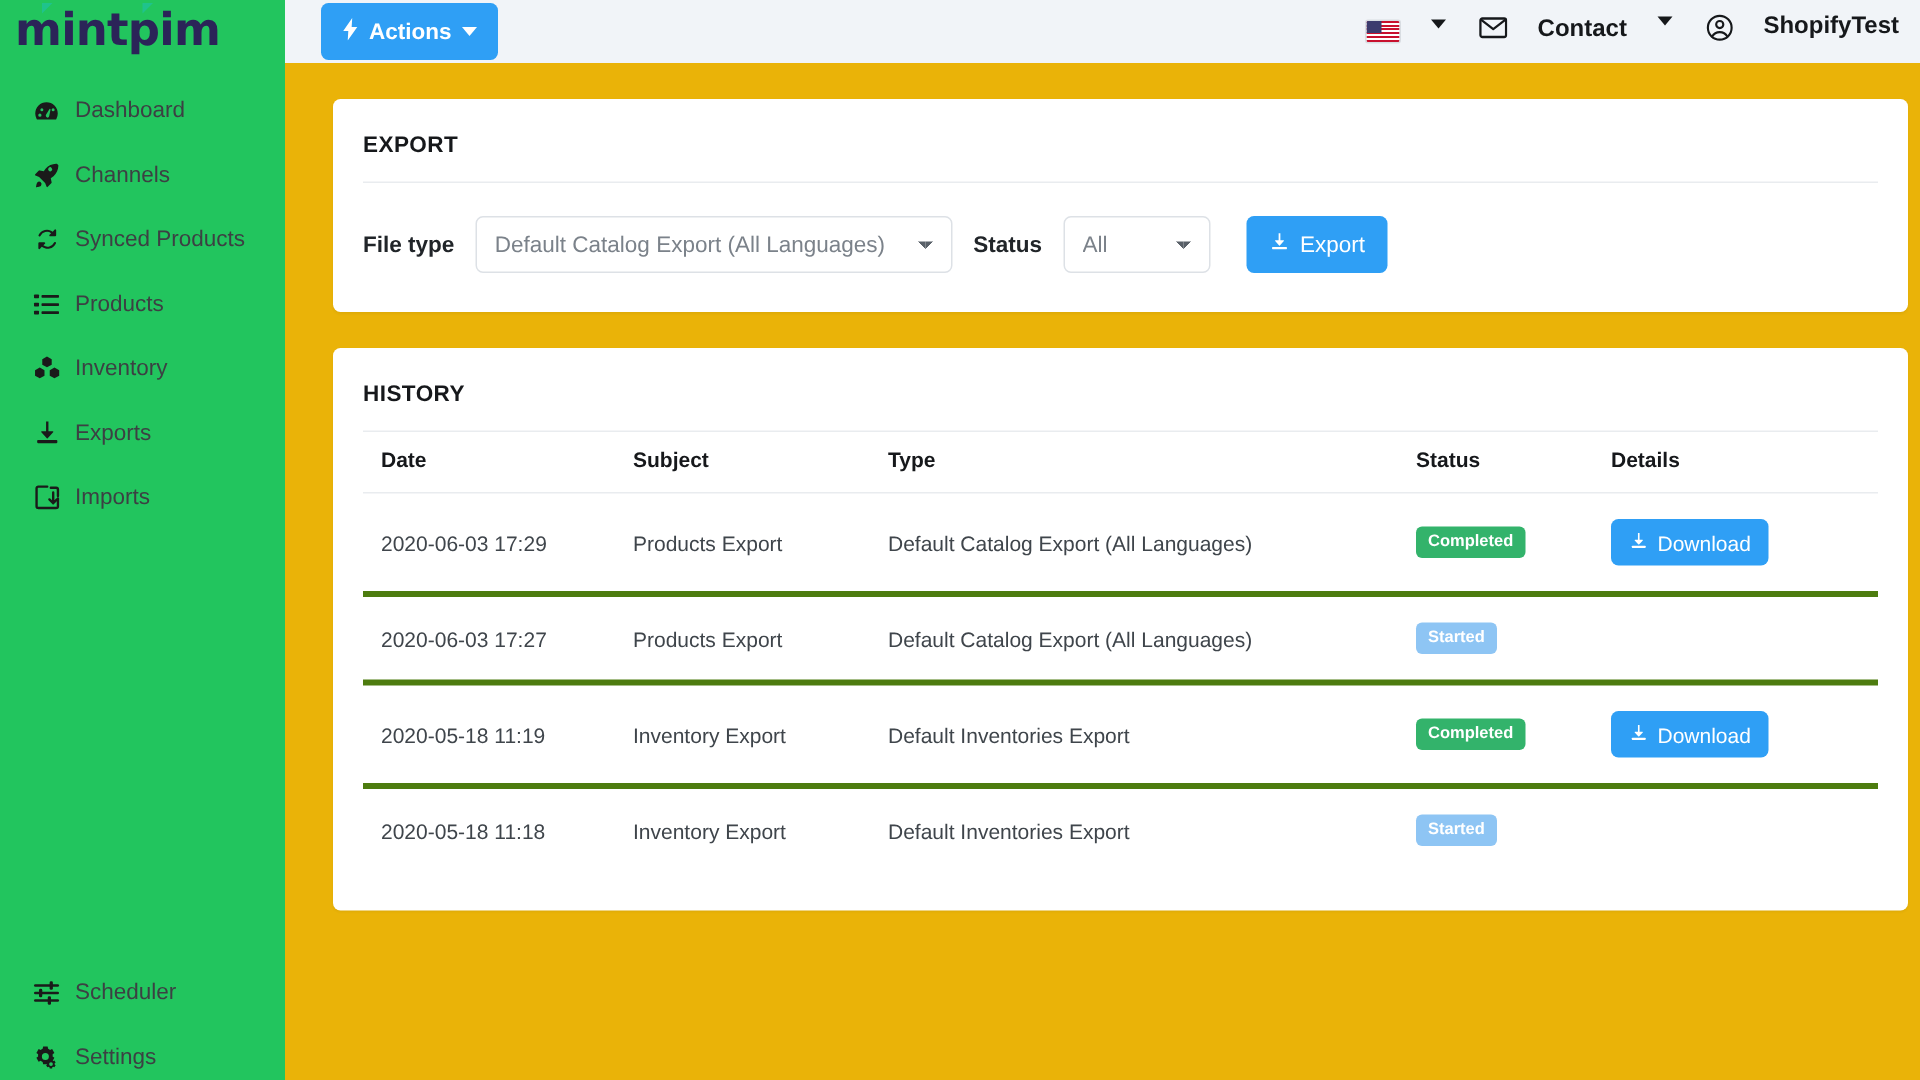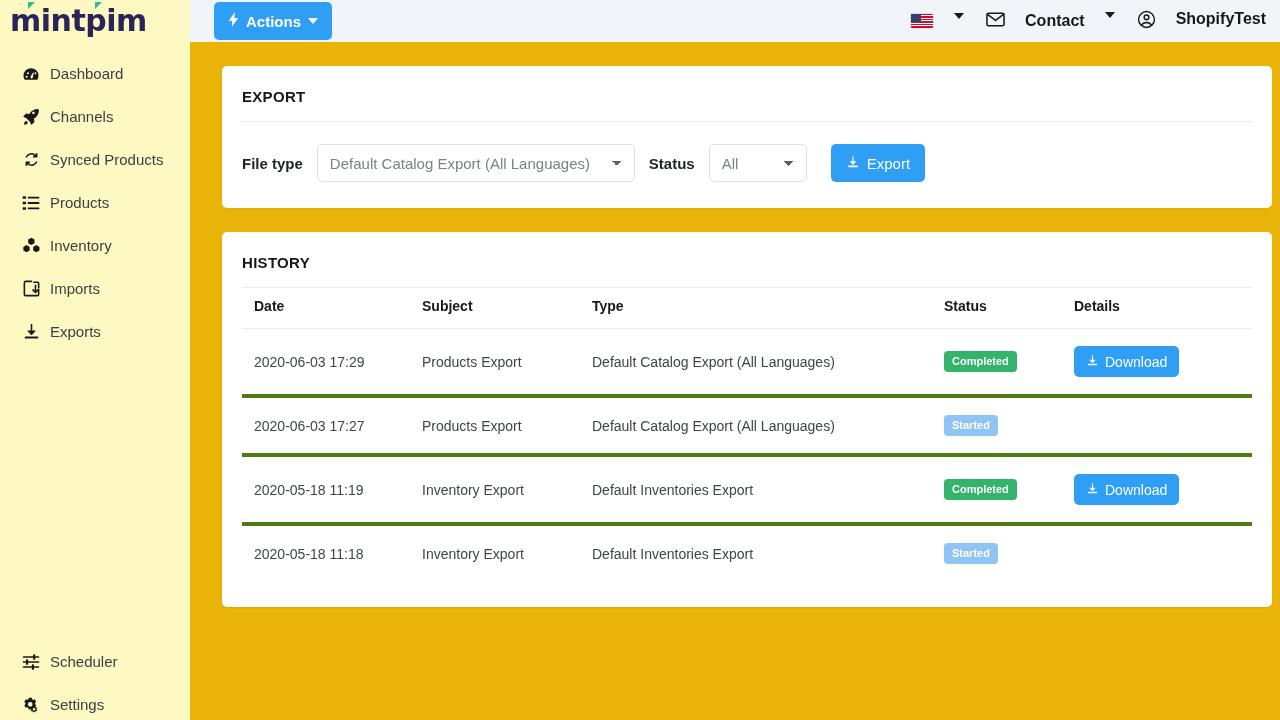--- a/index.html
+++ b/index.html
@@ -21,21 +21,21 @@
   .app {
     display: flex;
     width: 1280px;
     height: 720px;
   }
 
   
   .sidebar {
     width: 190px;
     flex: 0 0 190px;
-    background: #fef9c3;
+    background: #22c55e;
     height: 720px;
     position: relative;
     display: flex;
     flex-direction: column;
   }
 
   .logo {
     height: 42px;
     display: flex;
     align-items: center;
@@ -374,37 +374,37 @@
         <span class="nav-icon">
           <svg width="21" height="21" viewBox="0 0 24 24" fill="currentColor">
             <path d="M11.8 3.1 8.2 5.2v4.1l3.6 2 3.6-2V5.2zM6.3 11.5 2.7 13.6v4.1l3.6 2 3.6-2v-4.1zM17.5 11.5l-3.6 2.1v4.1l3.6 2 3.6-2v-4.1z"></path>
           </svg>
         </span>
         <span class="nav-label">Inventory</span>
       </a>
 
       <a class="nav-item">
         <span class="nav-icon">
+          <svg width="19" height="19" viewBox="0 0 24 24" fill="currentColor">
+            <path d="M11 2.5h2v8.2h3.6a.5.5 0 0 1 .37.84l-4.6 5a.5.5 0 0 1-.74 0l-4.6-5a.5.5 0 0 1 .37-.84H11z"></path>
+            <rect x="3.5" y="18.2" width="17" height="2.6" rx="0.7"></rect>
+          </svg>
+        </span>
+        <span class="nav-label">Exports</span>
+      </a>
+
+      <a class="nav-item">
+        <span class="nav-icon">
           <svg width="19" height="19" viewBox="0 0 24 24" fill="none" stroke="currentColor" stroke-width="2">
             <path d="M12 3H4.5A1.5 1.5 0 0 0 3 4.5v15A1.5 1.5 0 0 0 4.5 21h15a1.5 1.5 0 0 0 1.5-1.5V13" stroke-linecap="round"></path>
             <path d="M15 4h4.5A1.5 1.5 0 0 1 21 5.5V11" stroke-linecap="round"></path>
             <path d="M17 8v9m0 0-3.2-3.2M17 17l3.2-3.2" stroke-linecap="round" stroke-linejoin="round"></path>
           </svg>
         </span>
         <span class="nav-label">Imports</span>
-      </a>
-
-      <a class="nav-item">
-        <span class="nav-icon">
-          <svg width="19" height="19" viewBox="0 0 24 24" fill="currentColor">
-            <path d="M11 2.5h2v8.2h3.6a.5.5 0 0 1 .37.84l-4.6 5a.5.5 0 0 1-.74 0l-4.6-5a.5.5 0 0 1 .37-.84H11z"></path>
-            <rect x="3.5" y="18.2" width="17" height="2.6" rx="0.7"></rect>
-          </svg>
-        </span>
-        <span class="nav-label">Exports</span>
       </a>
     </nav>
 
     <div class="nav-bottom">
       <a class="nav-item">
         <span class="nav-icon">
           <svg width="20" height="20" viewBox="0 0 24 24" fill="currentColor">
             <rect x="2" y="5" width="20" height="2" rx="1"></rect>
             <rect x="2" y="11" width="20" height="2" rx="1"></rect>
             <rect x="2" y="17" width="20" height="2" rx="1"></rect>

